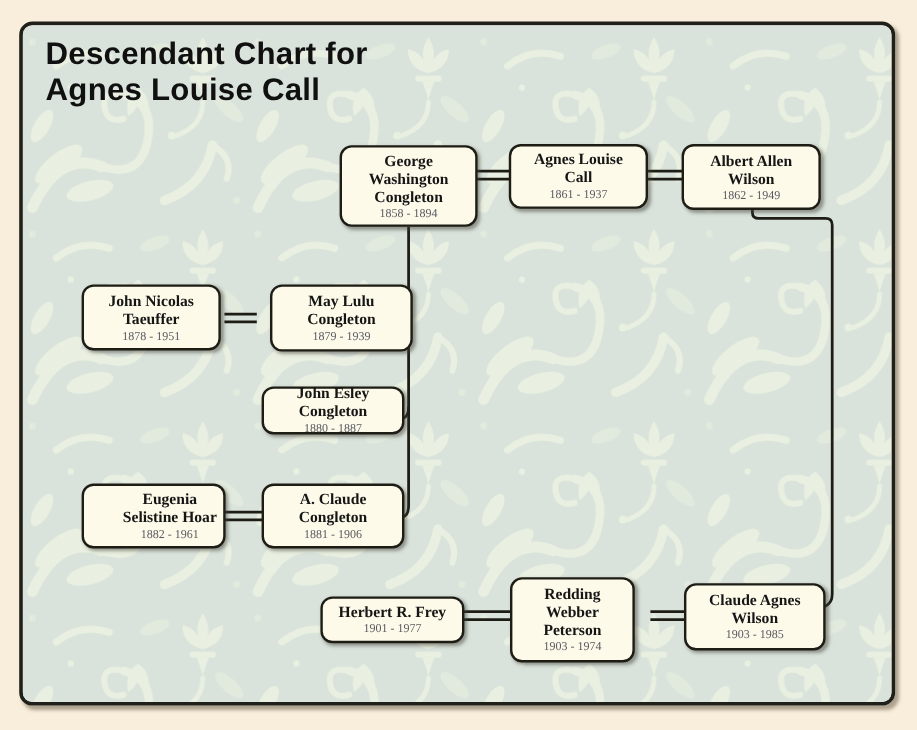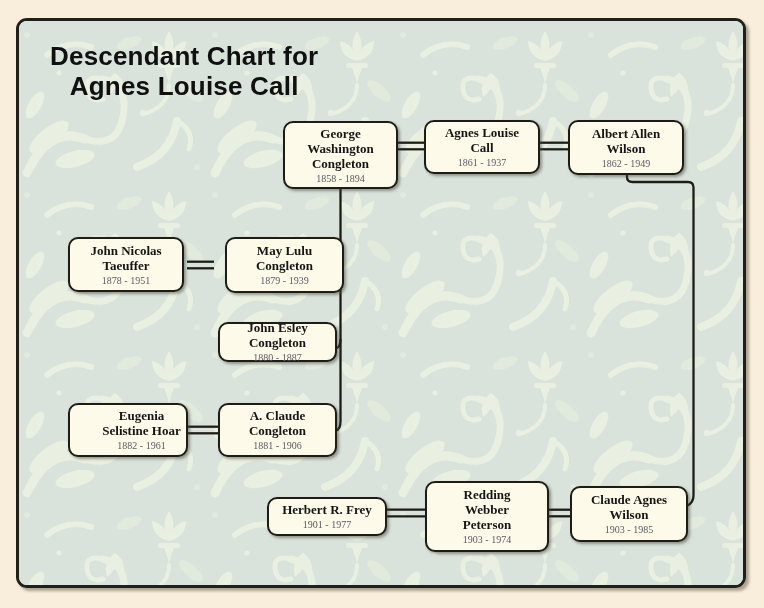--- a/index.html
+++ b/index.html
@@ -29,27 +29,26 @@
     display:block;
   }
   .connectors{
     position:absolute;left:0;top:0;
     width:764px;height:608px;
     pointer-events:none;
   }
   .chart-title{
     position:absolute;
     left:38px;top:29px;
-    margin:12px;
+    margin:0;
     font-size:26px;
     line-height:30px;
     font-weight:bold;
     color:var(--title-text,#101010);
     letter-spacing:.2px;
-    text-align:center;
   }
   .chart-title span{display:block;white-space:nowrap;}
   .person{
     position:absolute;
     box-sizing:border-box;
     background:var(--box-fill,#fdfae9);
     border:2px solid var(--line,#1d1d16);
     border-radius:10px;
     box-shadow:2px 2px 3px rgba(70,68,58,.5);
     display:flex;
@@ -182,21 +181,21 @@
       </div>
       <div class="person" style="left: 218px; top: 403px; width: 119px; height: 54px; align-items: center;">
         <div class="nm">A. Claude</div>
         <div class="nm">Congleton</div>
         <div class="dt">1881 - 1906</div>
       </div>
       <div class="person" style="left: 267px; top: 497px; width: 120px; height: 39px;">
         <div class="nm">Herbert R. Frey</div>
         <div class="dt">1901 - 1977</div>
       </div>
-      <div class="person" style="left: 425px; top: 481px; width: 124px; height: 71px;">
+      <div class="person" style="left: 425px; top: 481px; width: 104px; height: 71px;">
         <div class="nm">Redding</div>
         <div class="nm">Webber</div>
         <div class="nm">Peterson</div>
         <div class="dt">1903 - 1974</div>
       </div>
       <div class="person" style="left: 570px; top: 486px; width: 118px; height: 56px;">
         <div class="nm">Claude Agnes</div>
         <div class="nm">Wilson</div>
         <div class="dt">1903 - 1985</div>
       </div>

